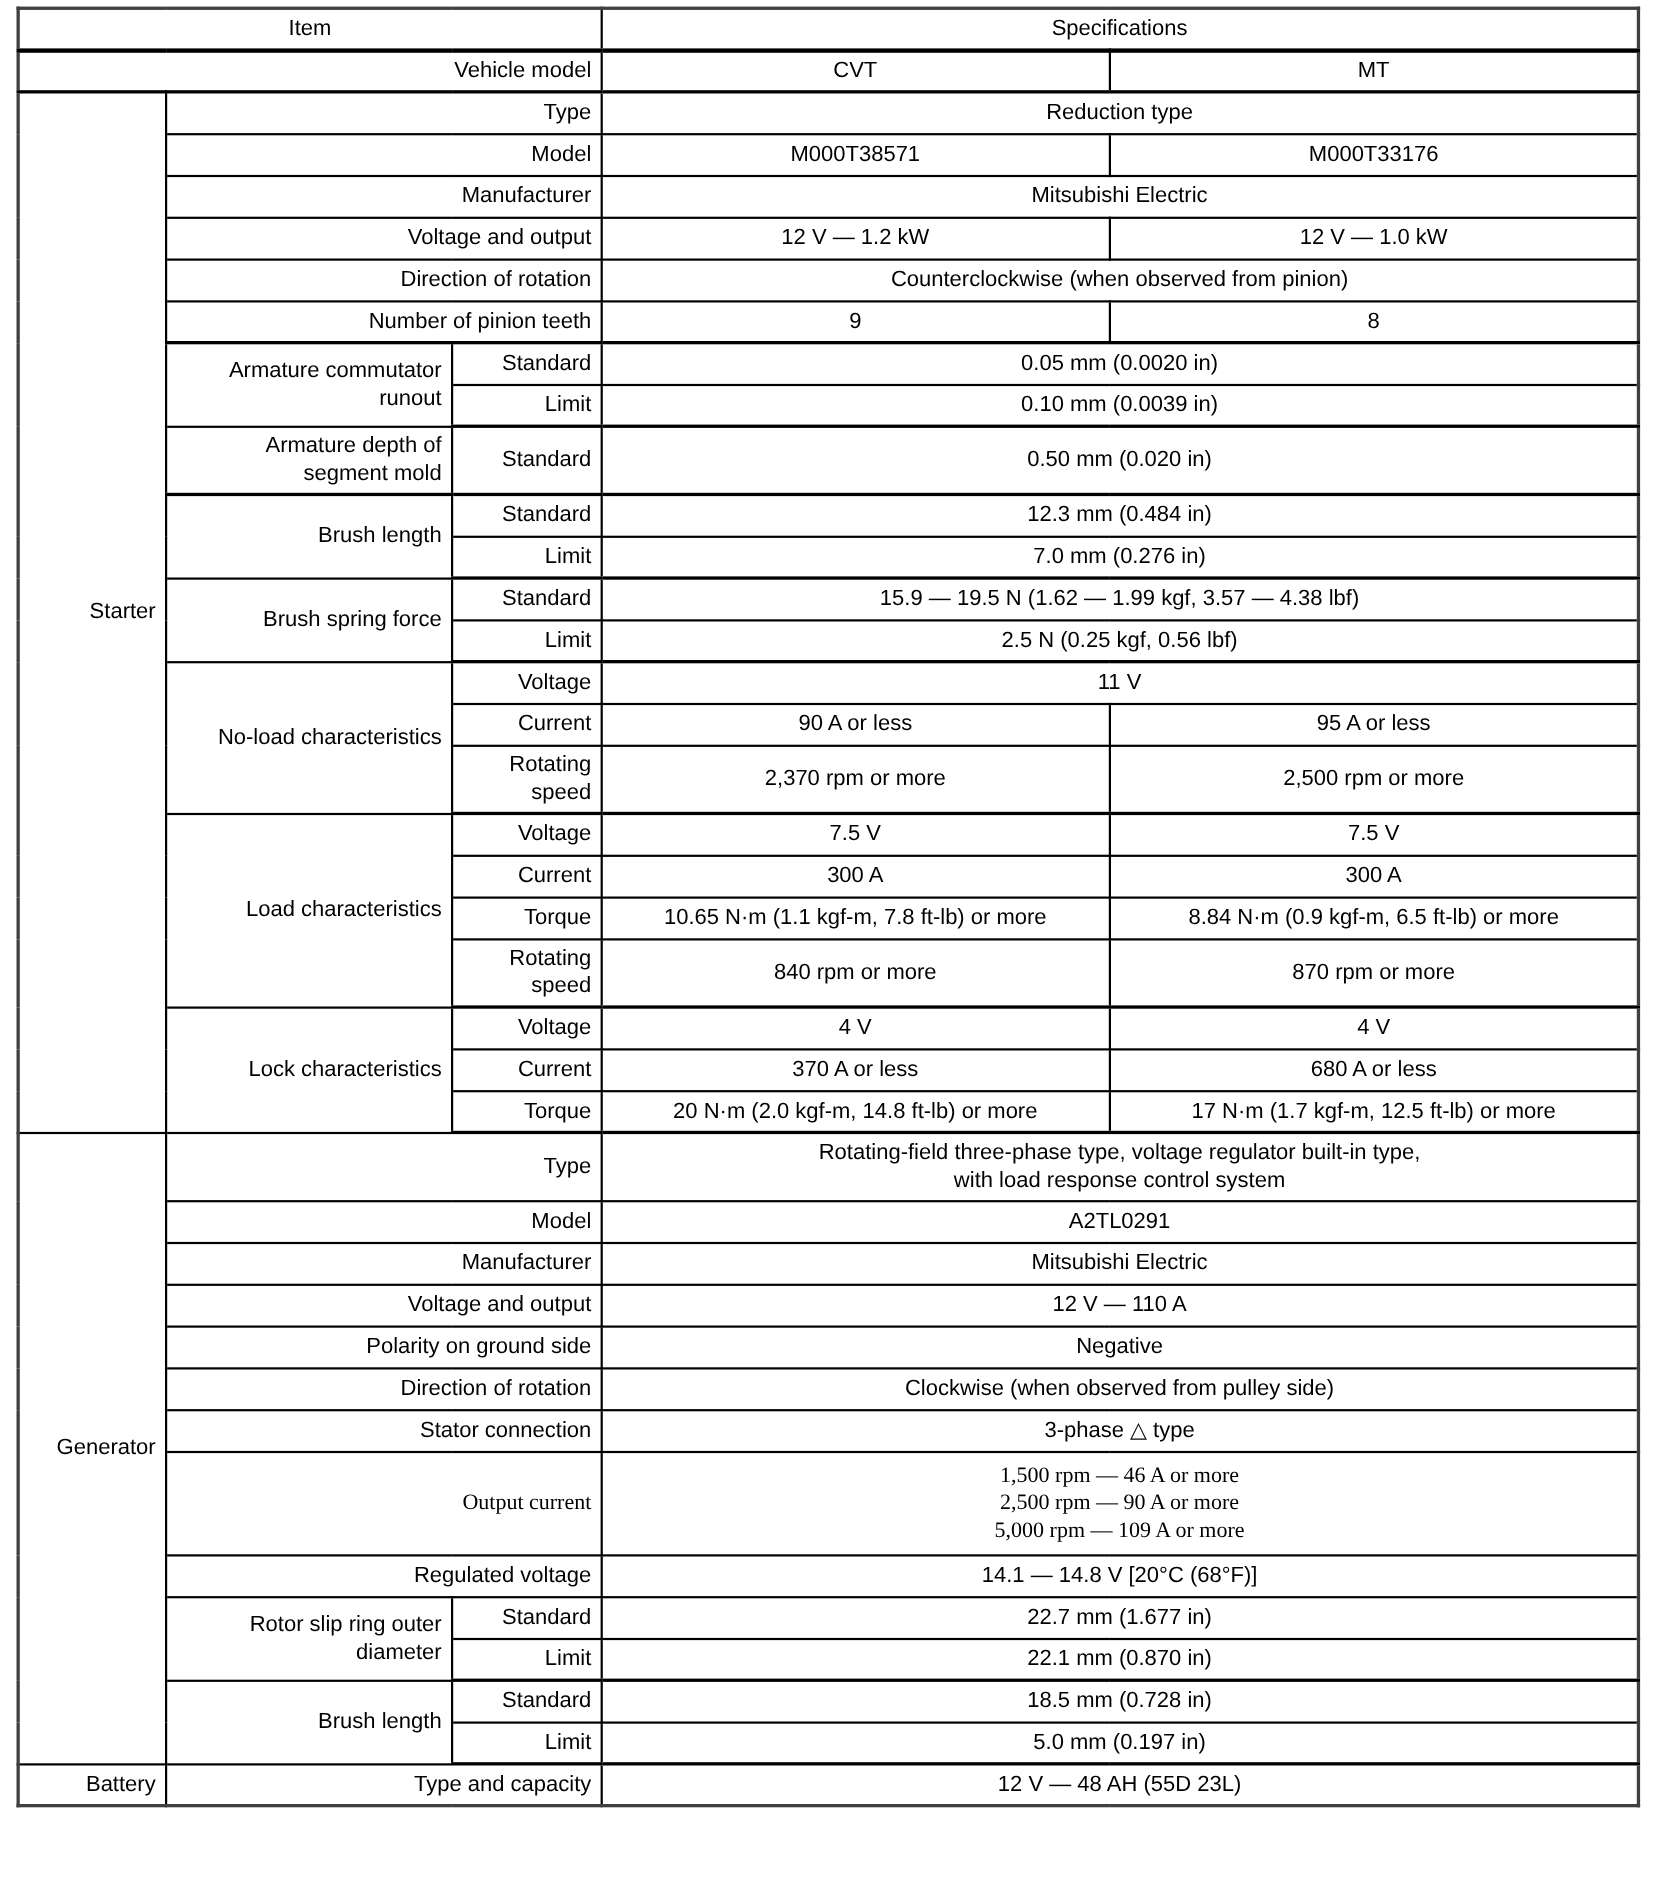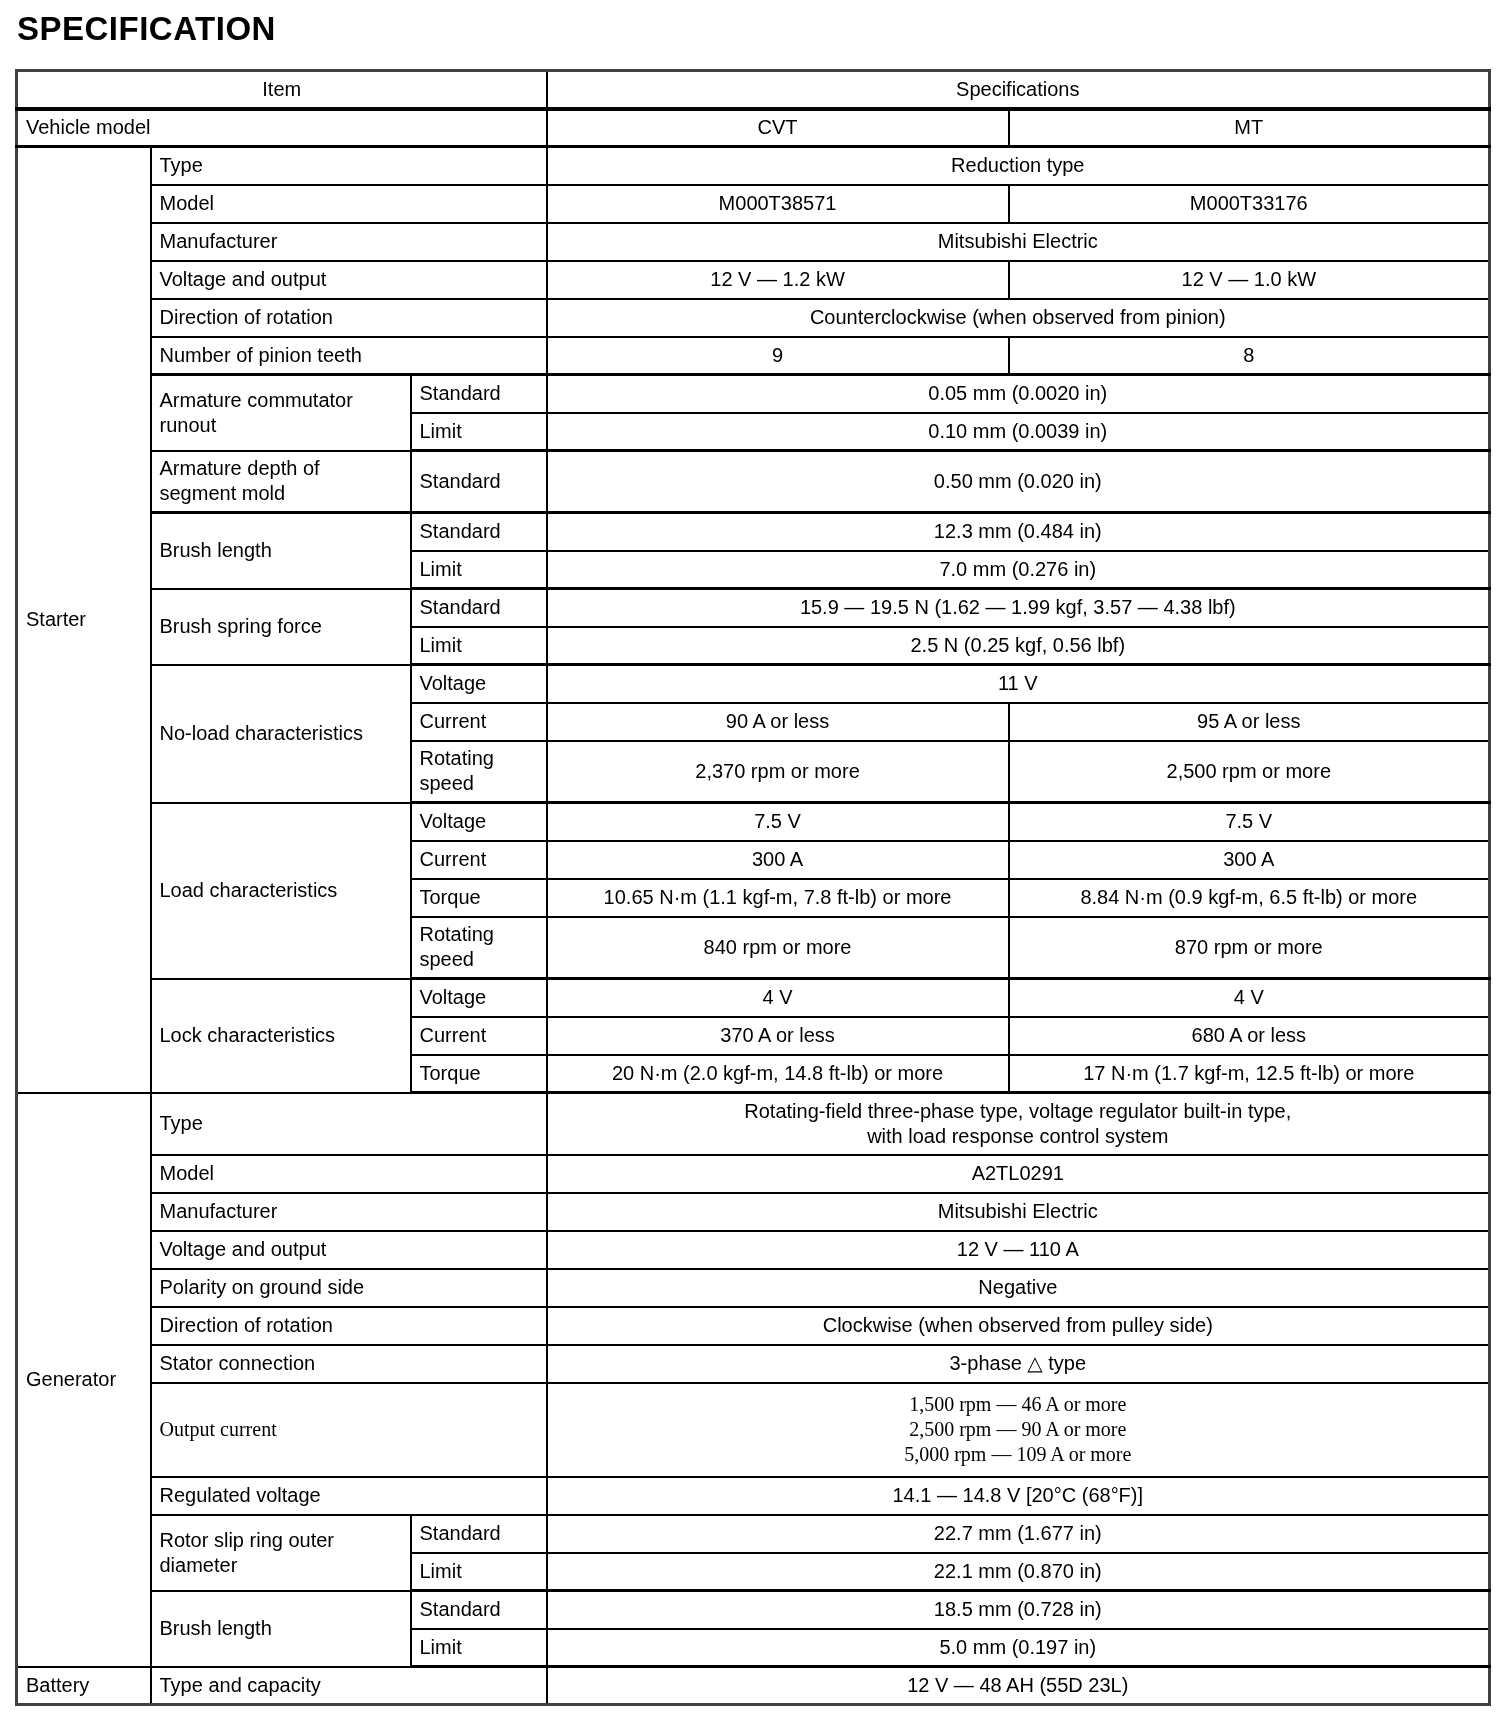--- a/index.html
+++ b/index.html
@@ -3,34 +3,33 @@
 <meta charset="utf-8">
 <style>
   html,body { margin:0; padding:0; background:#fff; color:#000;
               font-family:"Liberation Sans", sans-serif; }
   .page { width:1504px; height:1726px; box-sizing:border-box; padding:6px 15px 0 15px; }
   h1.title { font-size:33px; font-weight:bold; margin:4px 0 21px 2px; letter-spacing:0.5px; }
   table.spec { border-collapse:collapse; border:3px solid #404040; width:1473px;
                table-layout:fixed; }
   td { border:2px solid #000; font-size:20px; line-height:1.25; padding:3px 8px;
        height:38px; vertical-align:middle; box-sizing:border-box; overflow:hidden; }
-  .l { text-align:left; }
+  .l { text-align:right; }
   .c { text-align:center; }
   .ml { white-space:pre-line; }
   .grp { vertical-align:middle; }
   tr.ge > td { border-bottom-width:3px; }   
   tr.hdr > td { border-bottom-width:4px; }  
   tr.tall > td { height:62px; }
   tr.tall3 > td { height:94px;font-family:Liberation Serif, serif; }
 </style>
 </head>
 <body>
 
 <div class="page">
-  <h1 class="title">SPECIFICATION</h1>
 
   <table class="spec">
     <colgroup>
       <col style="width:134px">
         <col style="width:260px">
         <col style="width:136px">
       <col style="width:462px">
         <col style="width:481px">
     </colgroup>
     <tbody>

